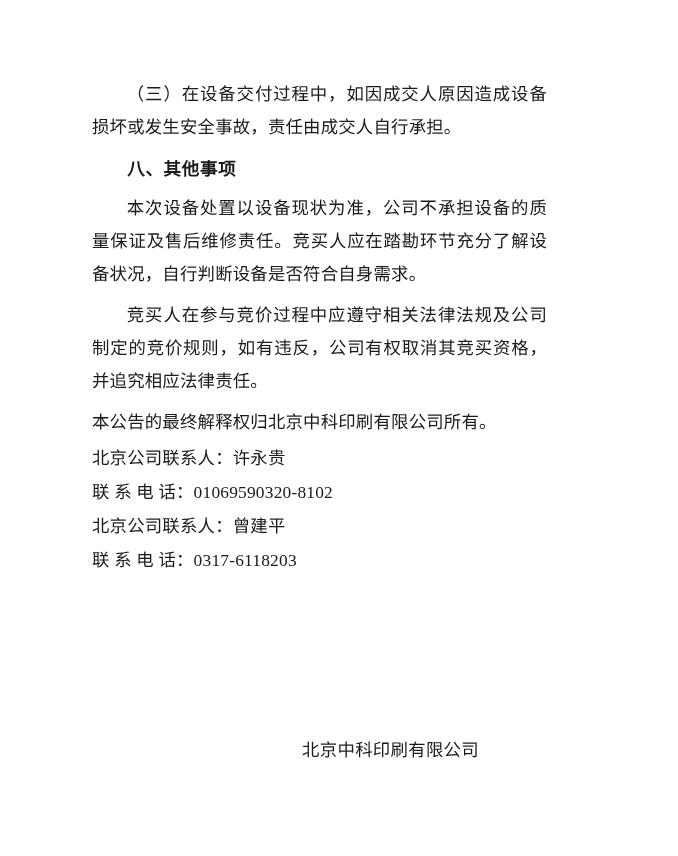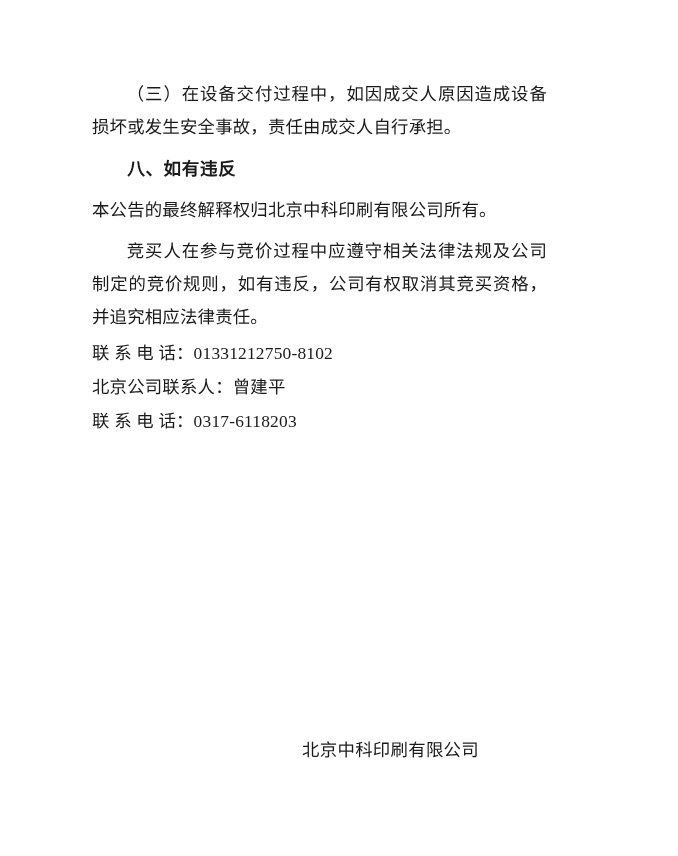--- a/index.html
+++ b/index.html
@@ -72,29 +72,31 @@
     height: 26px;
   }
 </style>
 </head>
 <body>
 
 <div class="page">
 
   <p class="para indent">（三）在设备交付过程中，如因成交人原因造成设备损坏或发生安全事故，责任由成交人自行承担。</p>
 
-  <h2 class="heading">八、如有违反</h2>
+  <h2 class="heading">八、其他事项</h2>
 
+  <p class="para indent">本次设备处置以设备现状为准，公司不承担设备的质量保证及售后维修责任。竞买人应在踏勘环节充分了解设备状况，自行判断设备是否符合自身需求。</p>
+
+  <p class="para indent block-gap">竞买人在参与竞价过程中应遵守相关法律法规及公司制定的竞价规则，如有违反，公司有权取消其竞买资格，并追究相应法律责任。</p>
 
   <p class="para block-gap">本公告的最终解释权归北京中科印刷有限公司所有。</p>
 
-  <p class="para indent block-gap">竞买人在参与竞价过程中应遵守相关法律法规及公司制定的竞价规则，如有违反，公司有权取消其竞买资格，并追究相应法律责任。</p>
+  <p class="contact-line">北京公司联系人：许永贵</p>
 
-
-  <p class="contact-line">联 系 电 话：01331212750-8102</p>
+  <p class="contact-line">联 系 电 话：01069590320-8102</p>
 
   <p class="contact-line">北京公司联系人：曾建平</p>
 
   <p class="contact-line">联 系 电 话：0317-6118203</p>
 
   <div class="spacer-tall"></div>
 
   <div class="signature">
     <span class="sig-company">北京中科印刷有限公司</span>
   </div>

